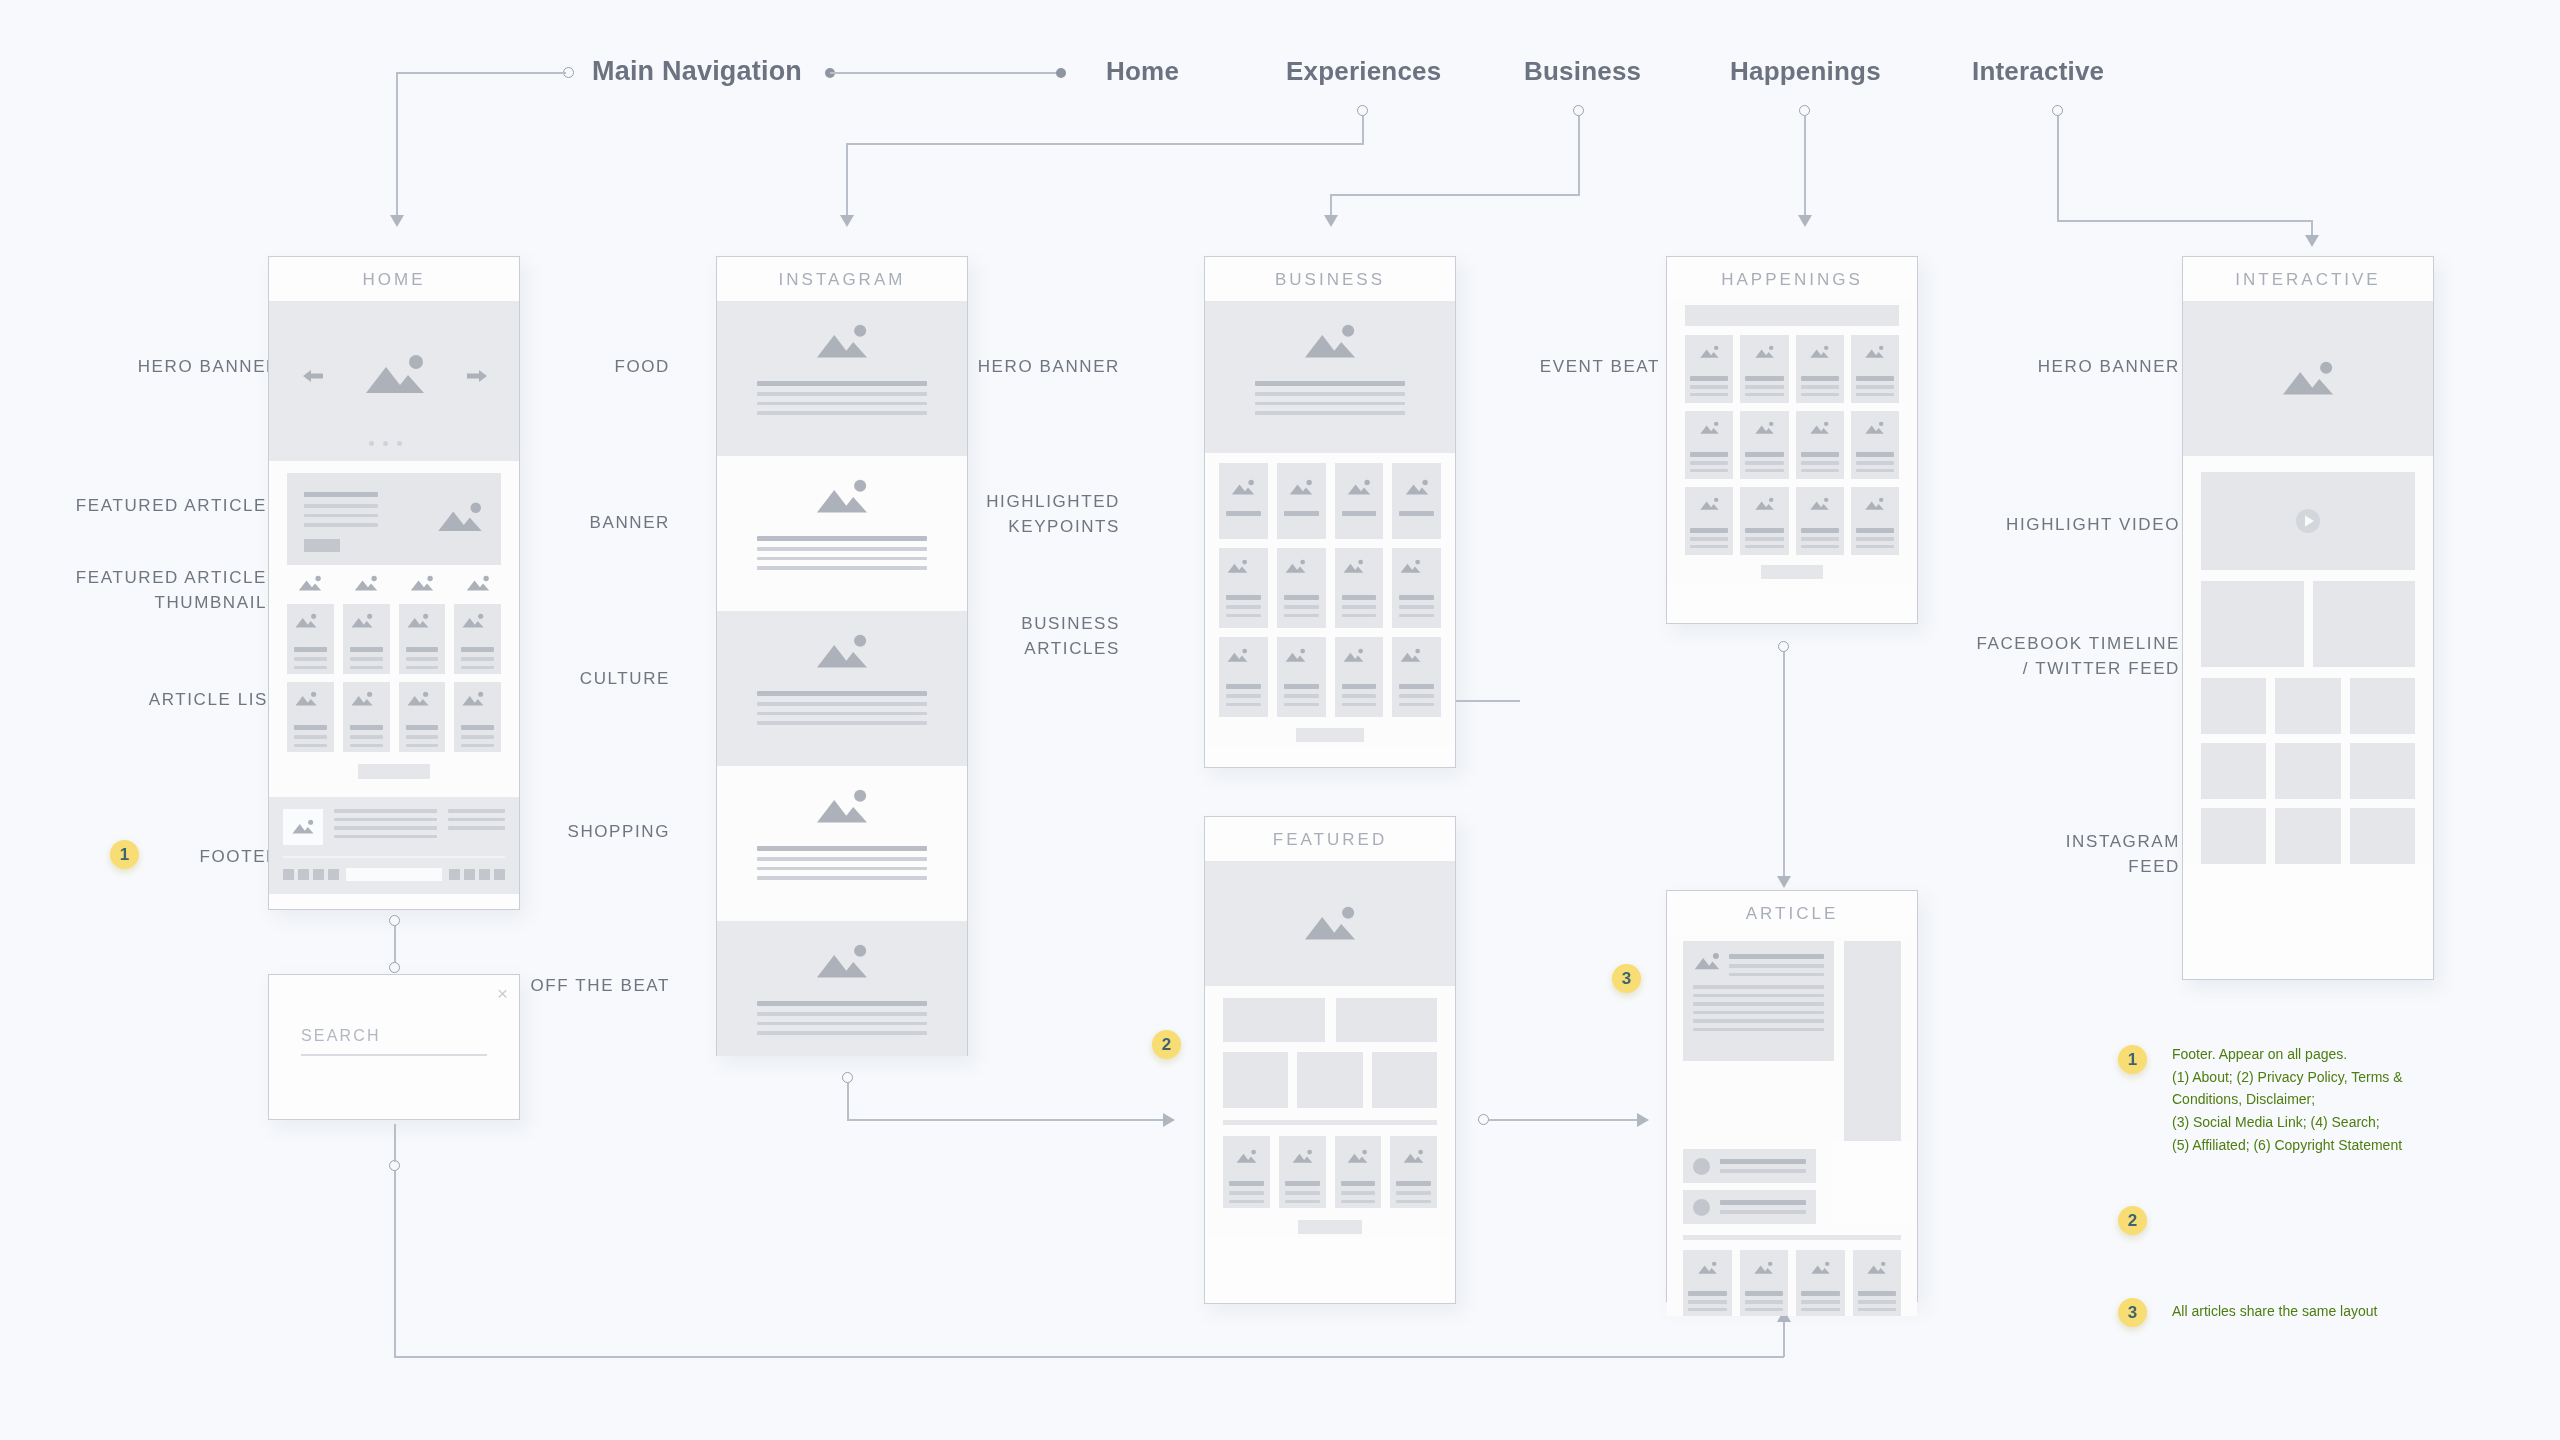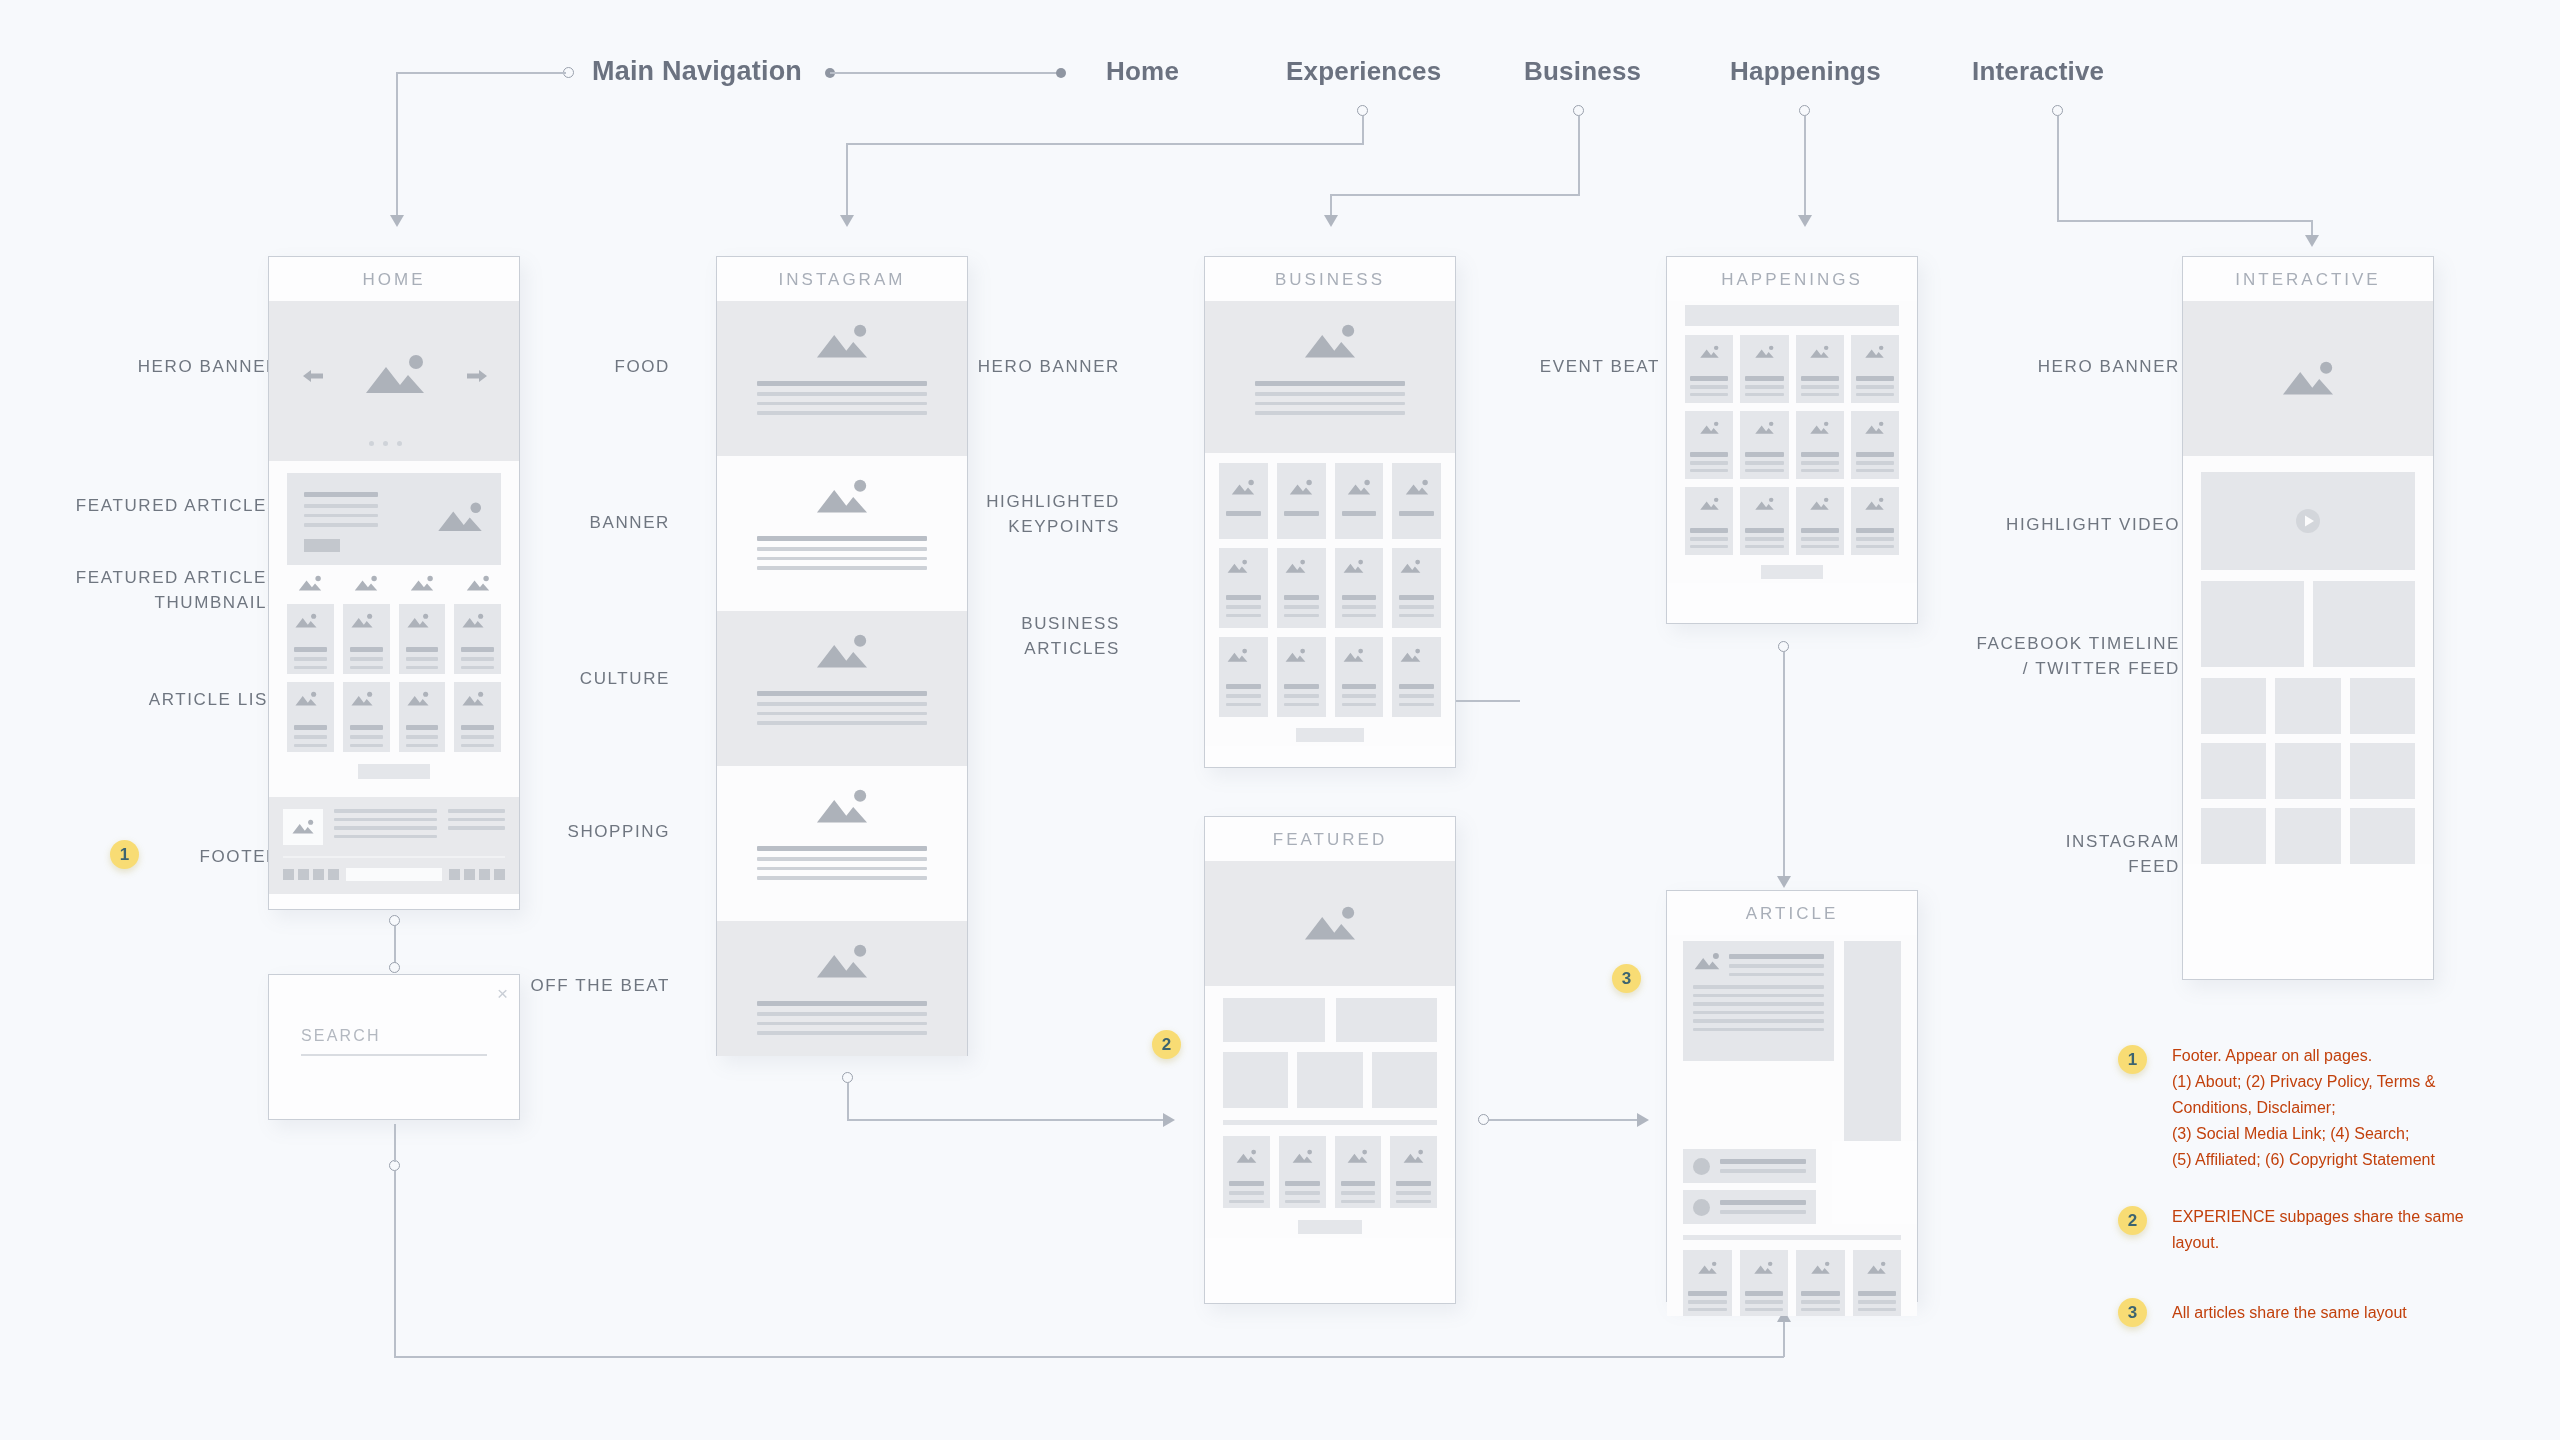--- a/index.html
+++ b/index.html
@@ -70,21 +70,21 @@
 
   
   .badge {
     position: absolute; border-radius: 50%; background: #f8dc74;
     color: #3d6470; font-size: 17px; font-weight: bold;
     display: flex; align-items: center; justify-content: center;
     width: 29px; height: 29px;
     box-shadow: 0 3px 7px rgba(180,160,60,.28);
   }
   .legend-text {
-    position: absolute; font-size: 16px; color: #c2410c;
+    position: absolute; font-size: 14px; color: #4d7c0f;
     line-height: 1.62; white-space: pre-line; width: 350px;
   }
 </style>
 </head>
 <body>
 
 <div id="stage">
 
   <div class="nav-label main" style="left:592px; top:56px;">Main Navigation</div>
   <div class="nav-label" style="left:1106px; top:56px;">Home</div>
@@ -914,19 +914,17 @@
   </div>
 
   <div class="badge" style="left:2118px; top:1045px;">1</div>
   <div class="legend-text" style="left:2172px; top:1043px;">Footer. Appear on all pages.
 (1) About; (2) Privacy Policy, Terms &amp;
 Conditions, Disclaimer;
 (3) Social Media Link; (4) Search;
 (5) Affiliated; (6) Copyright Statement</div>
 
   <div class="badge" style="left:2118px; top:1206px;">2</div>
-  <div class="legend-text" style="left:2172px; top:1204px;">EXPERIENCE subpages share the same
-layout.</div>
 
   <div class="badge" style="left:2118px; top:1298px;">3</div>
   <div class="legend-text" style="left:2172px; top:1300px;">All articles share the same layout</div>
 
 </div>
 
 </body></html>

